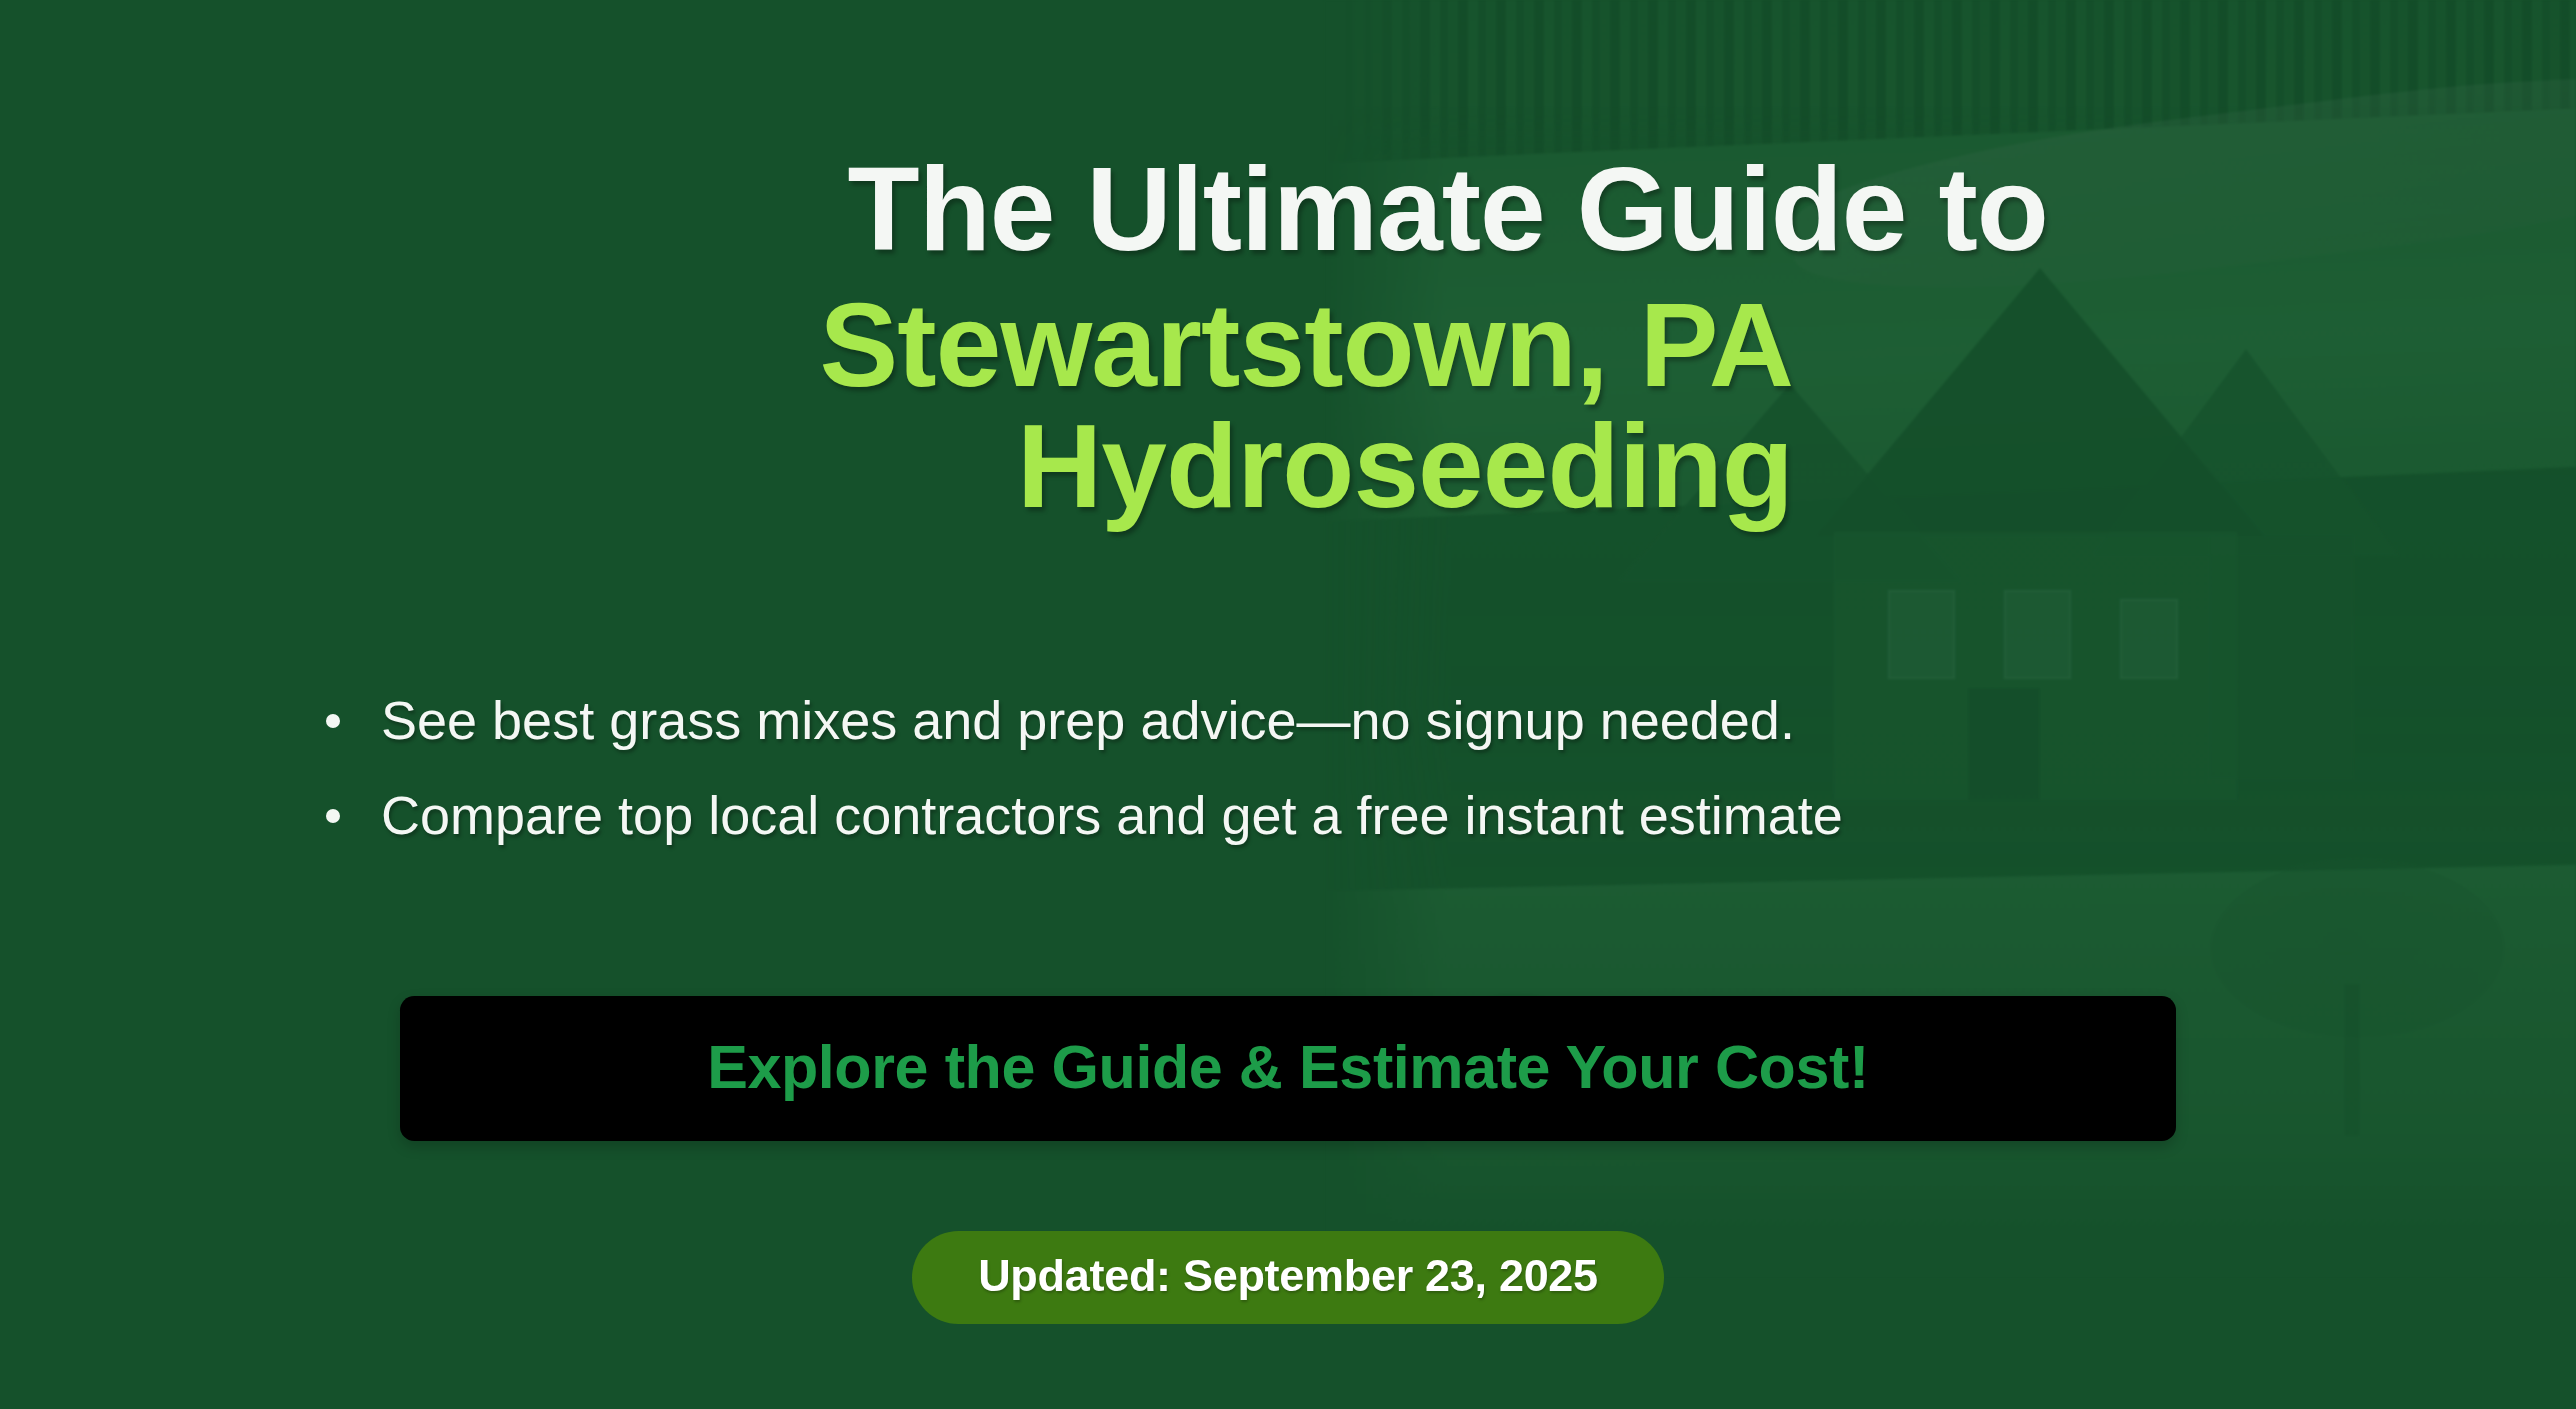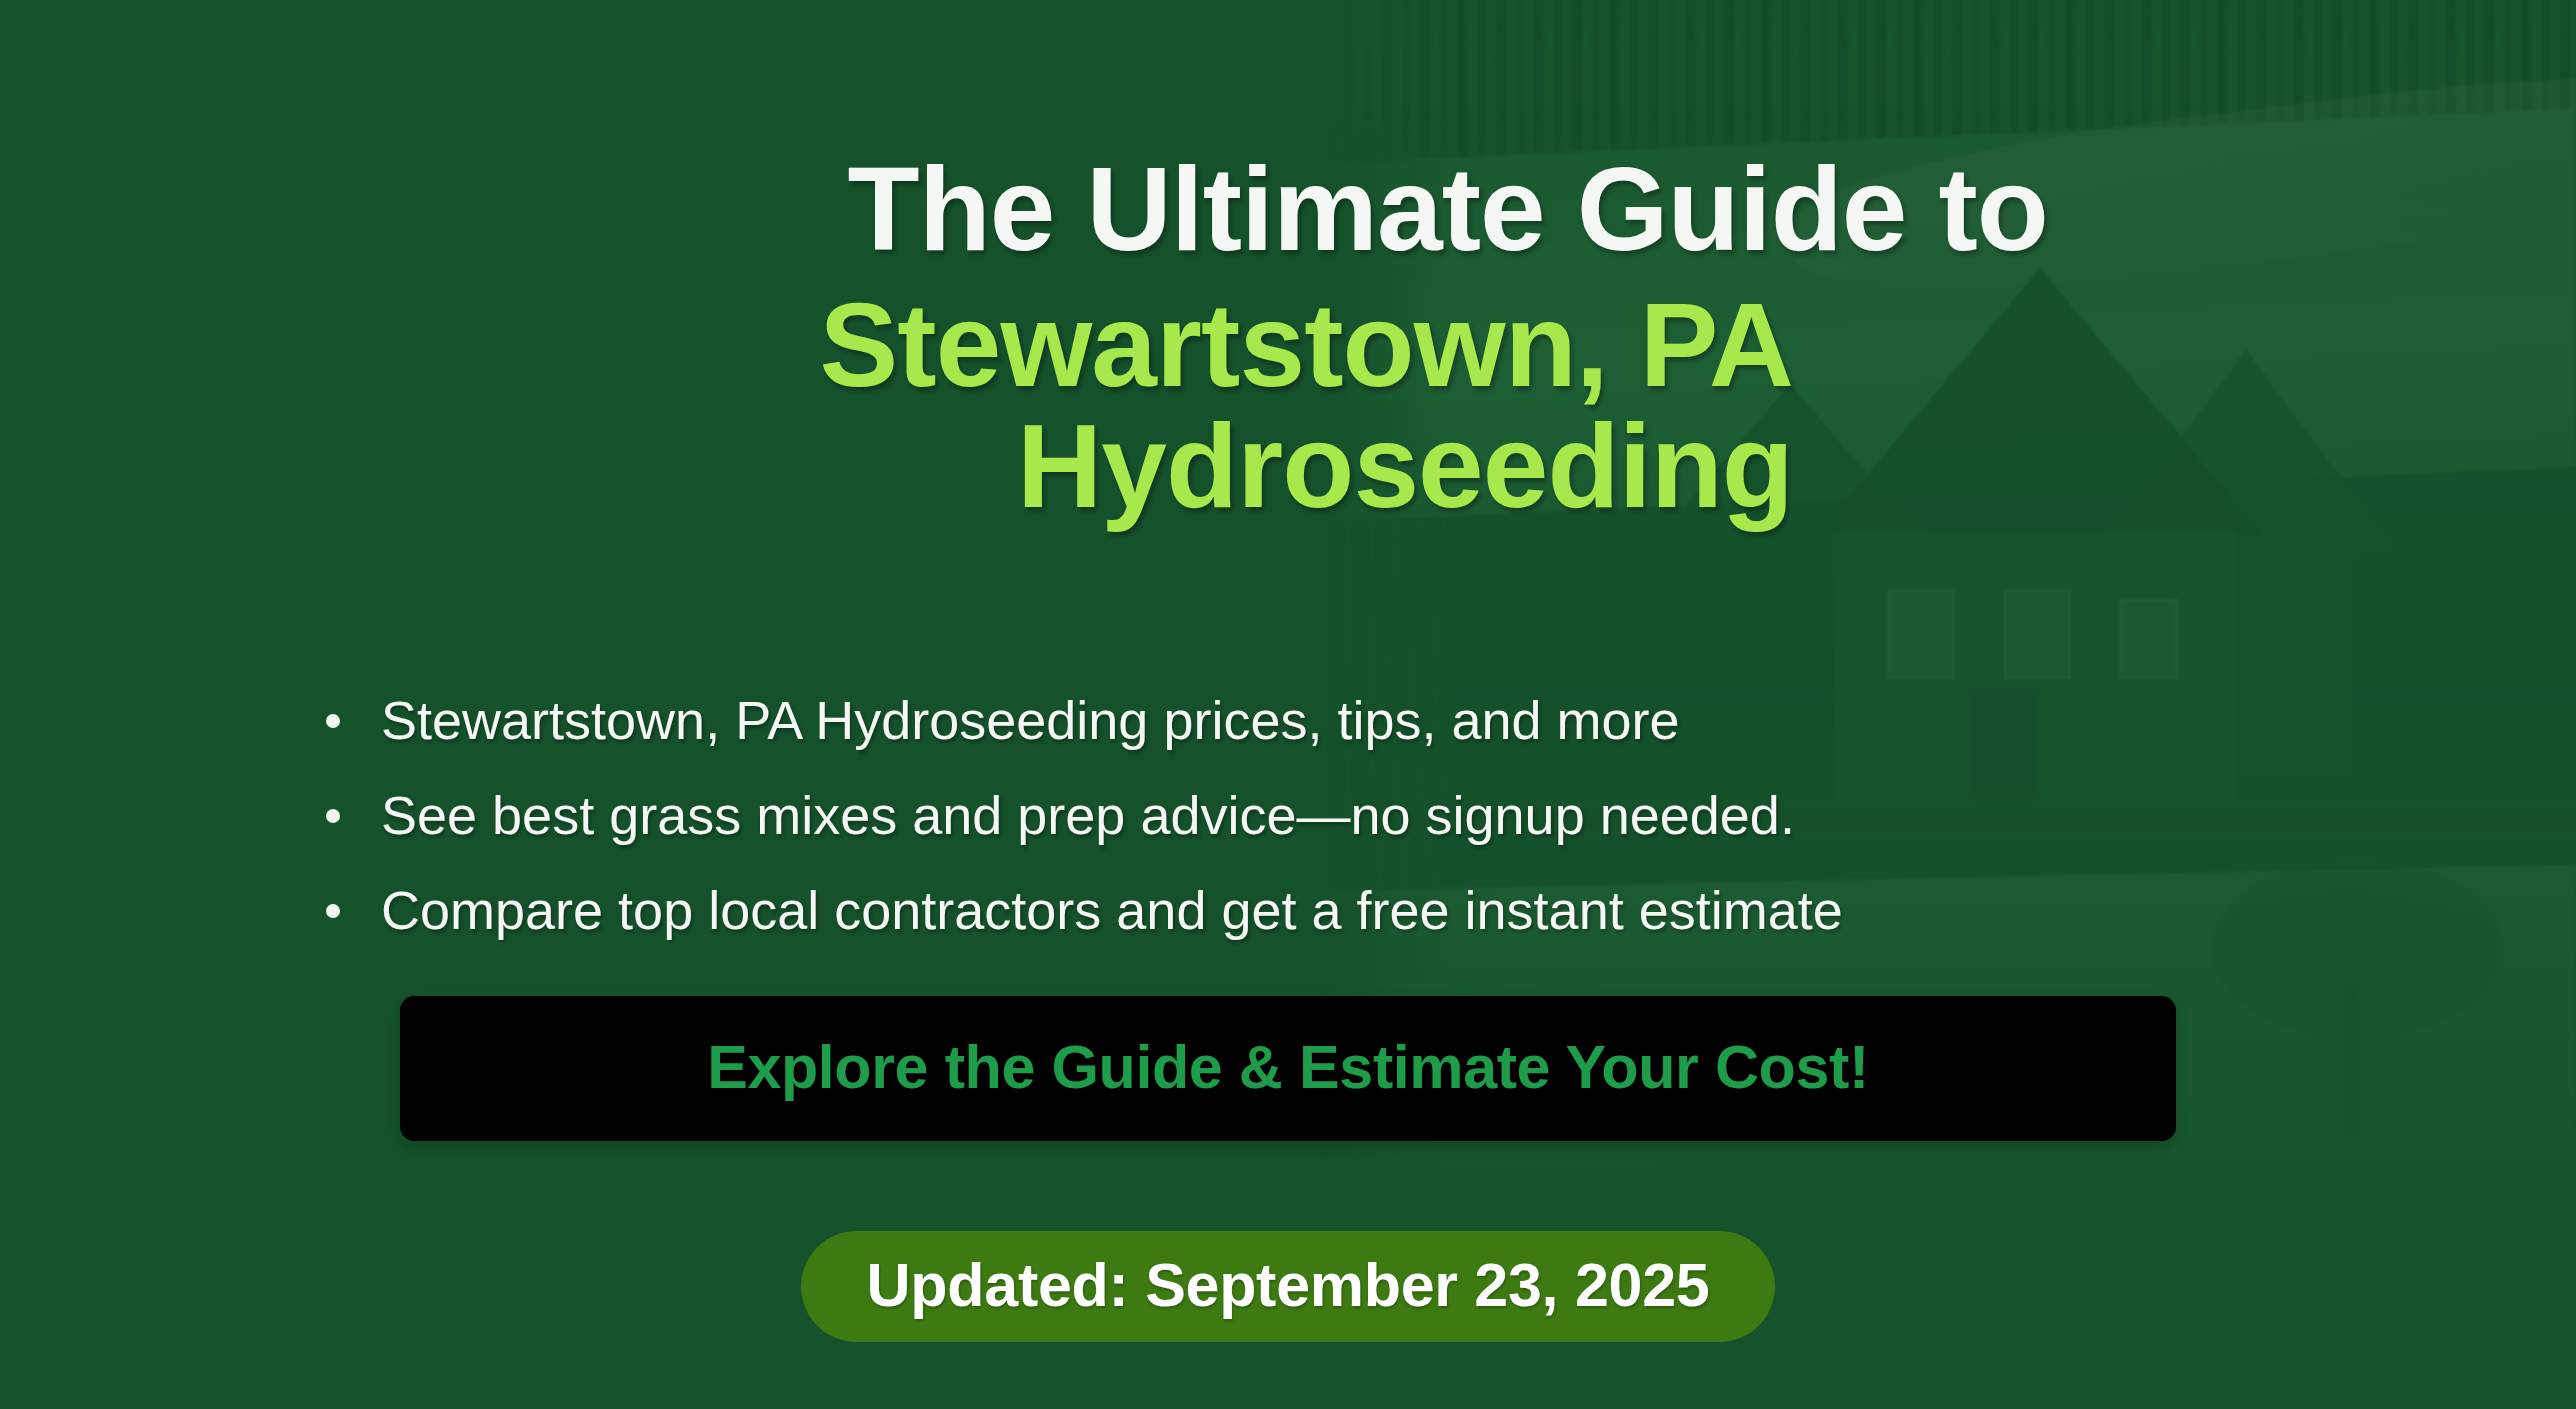--- a/index.html
+++ b/index.html
@@ -246,21 +246,21 @@
     position: absolute;
     left: 0;
     top: 1231px;
     width: 2576px;
     text-align: center;
   }
   .updated-badge {
     display: inline-block;
     background: #3d7a11;
     color: #ffffff;
-    font-size: 61px;
+    font-size: 45px;
     font-weight: 700;
     padding: 19px 66px 22.4px;
     border-radius: 894px;
     letter-spacing: -0.3px;
     text-shadow: 0.9px 1.8px 2.7px rgba(0,0,0,0.25);
   }
 </style>
 </head>
 <body>
 
@@ -295,21 +295,20 @@
   </div>
 
   <div class="content">
 
     <h1 class="headline">
       <span>The Ultimate Guide to</span>
       <span class="line-lime">Stewartstown, PA Hydroseeding</span>
     </h1>
 
     <ul class="bullets">
-      <li>Stewartstown, PA Hydroseeding prices, tips, and more</li>
       <li>See best grass mixes and prep advice—no signup needed.</li>
       <li>Compare top local contractors and get a free instant estimate</li>
     </ul>
 
     <div class="cta-wrap">
       <button class="cta-button">Explore the Guide &amp; Estimate Your Cost!</button>
     </div>
 
     <div class="badge-wrap">
       <span class="updated-badge">Updated: September 23, 2025</span>

